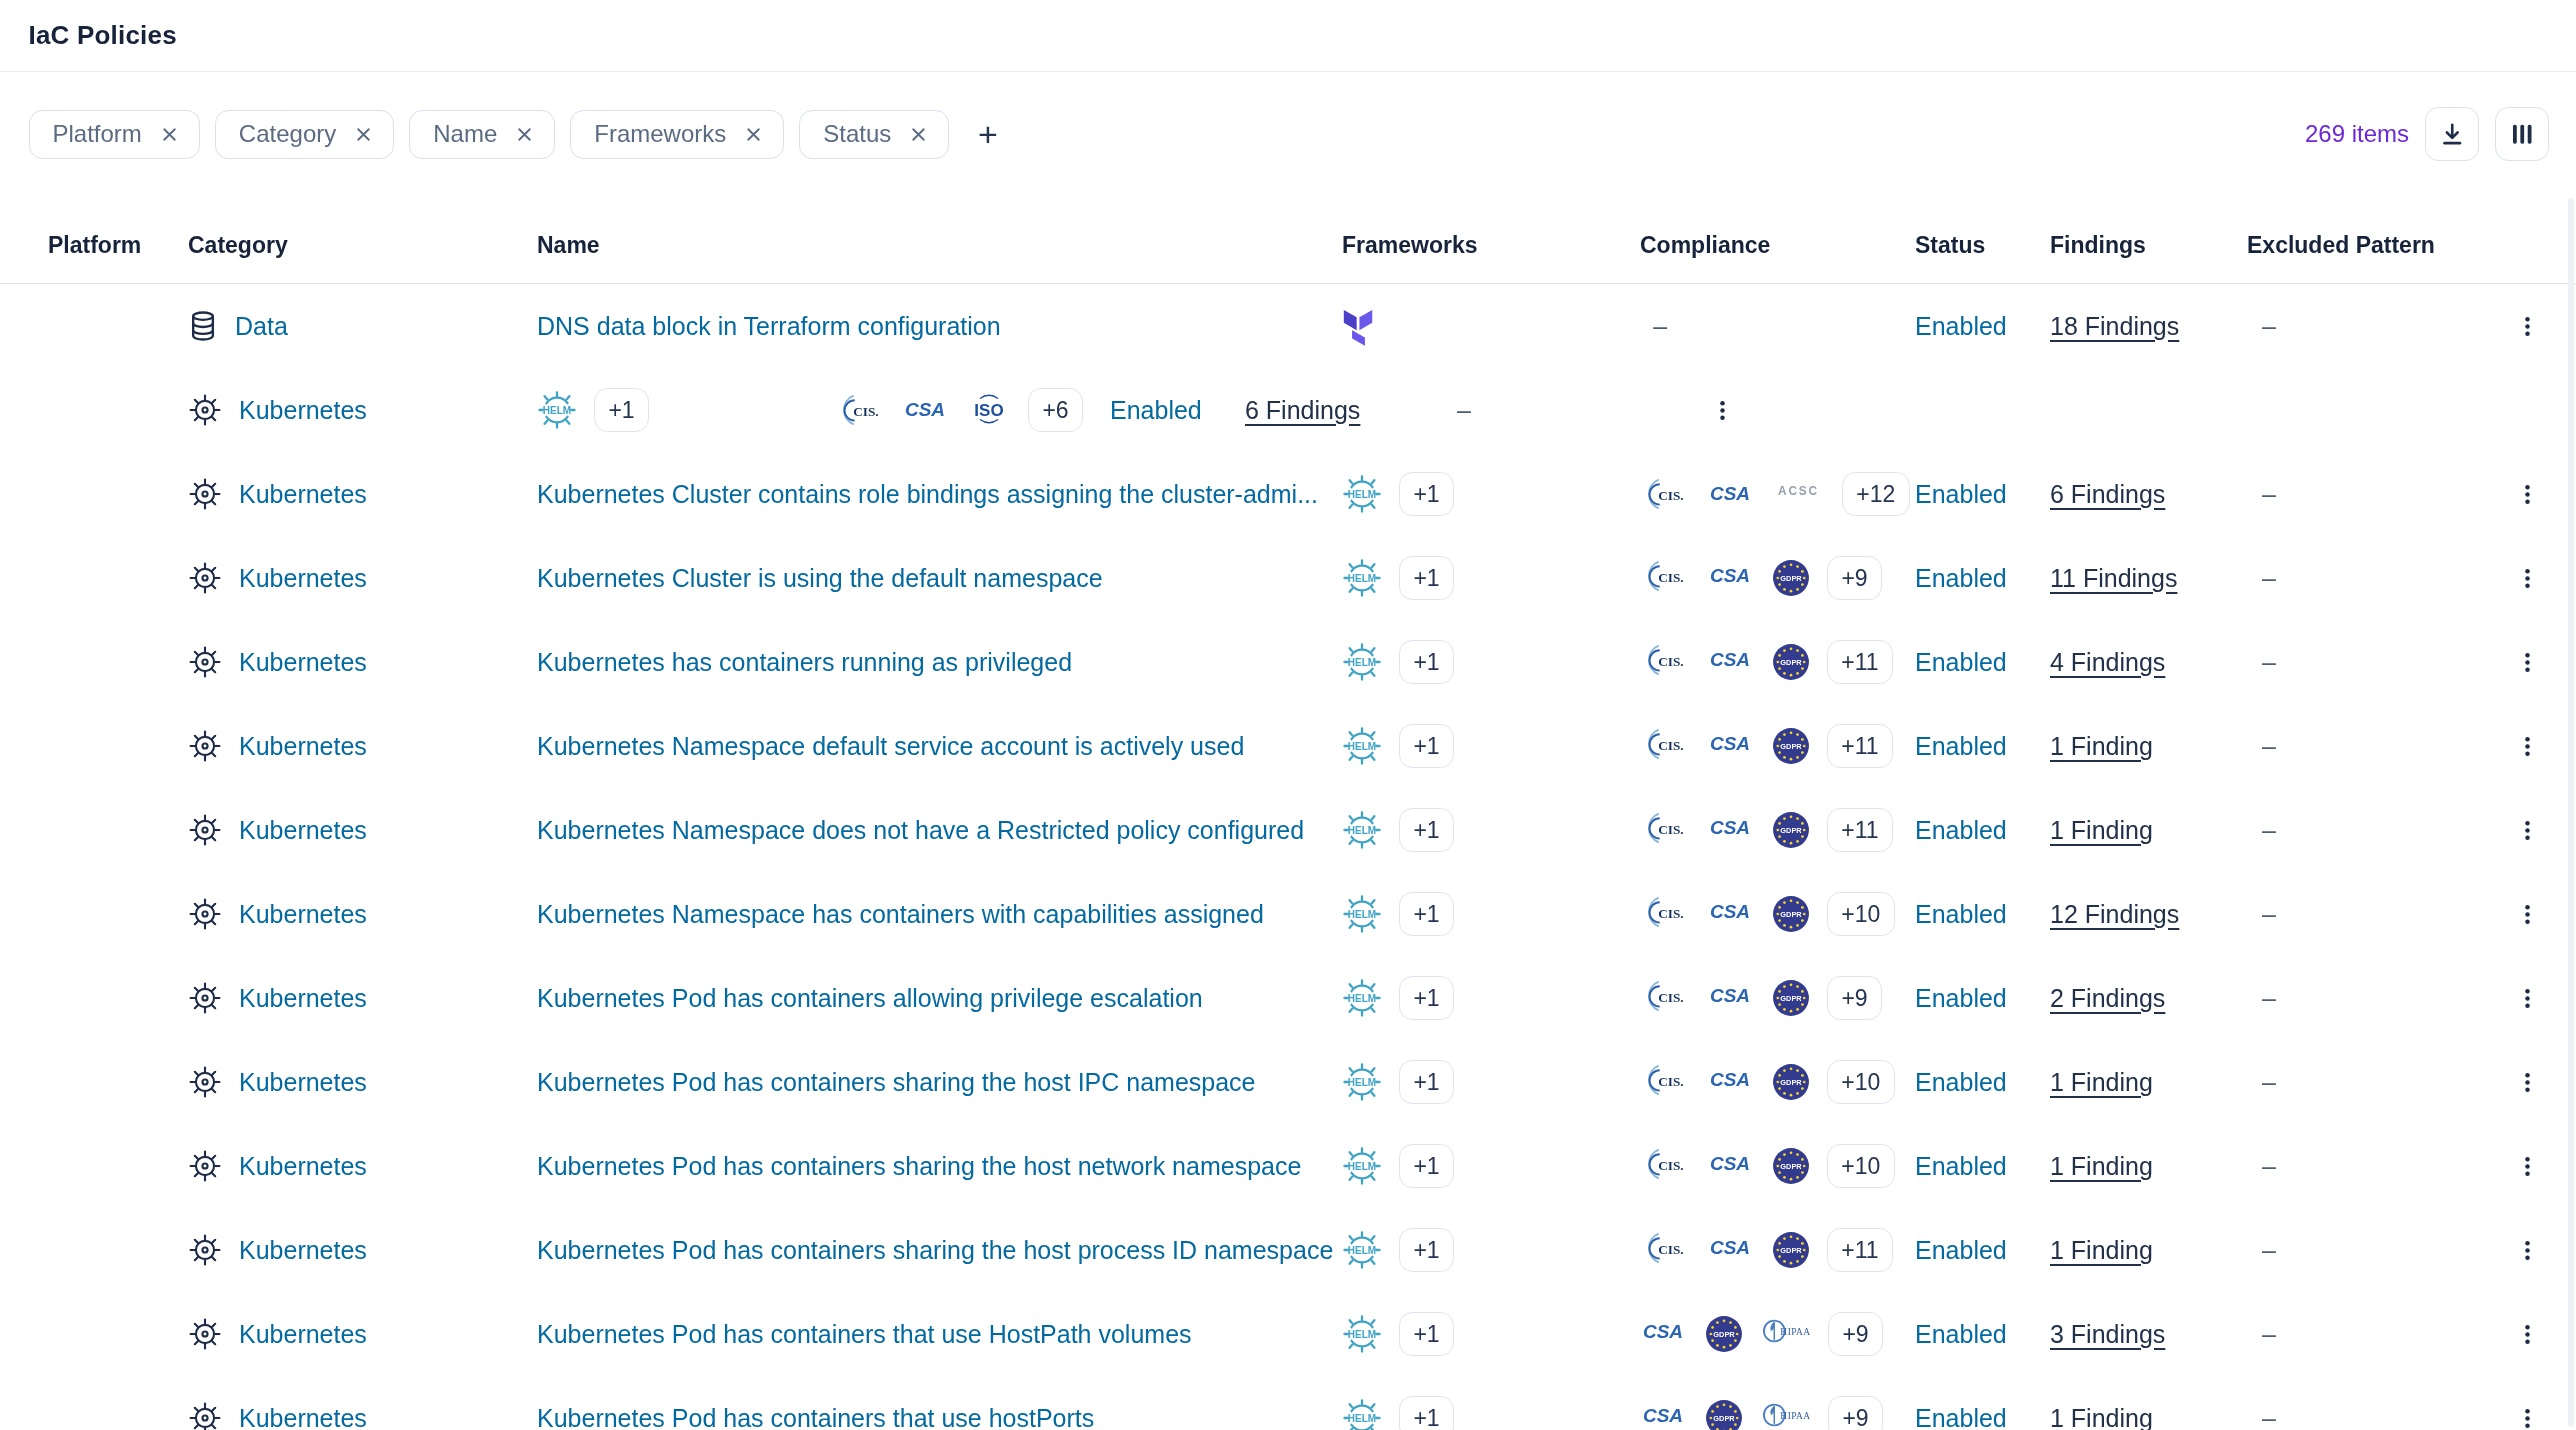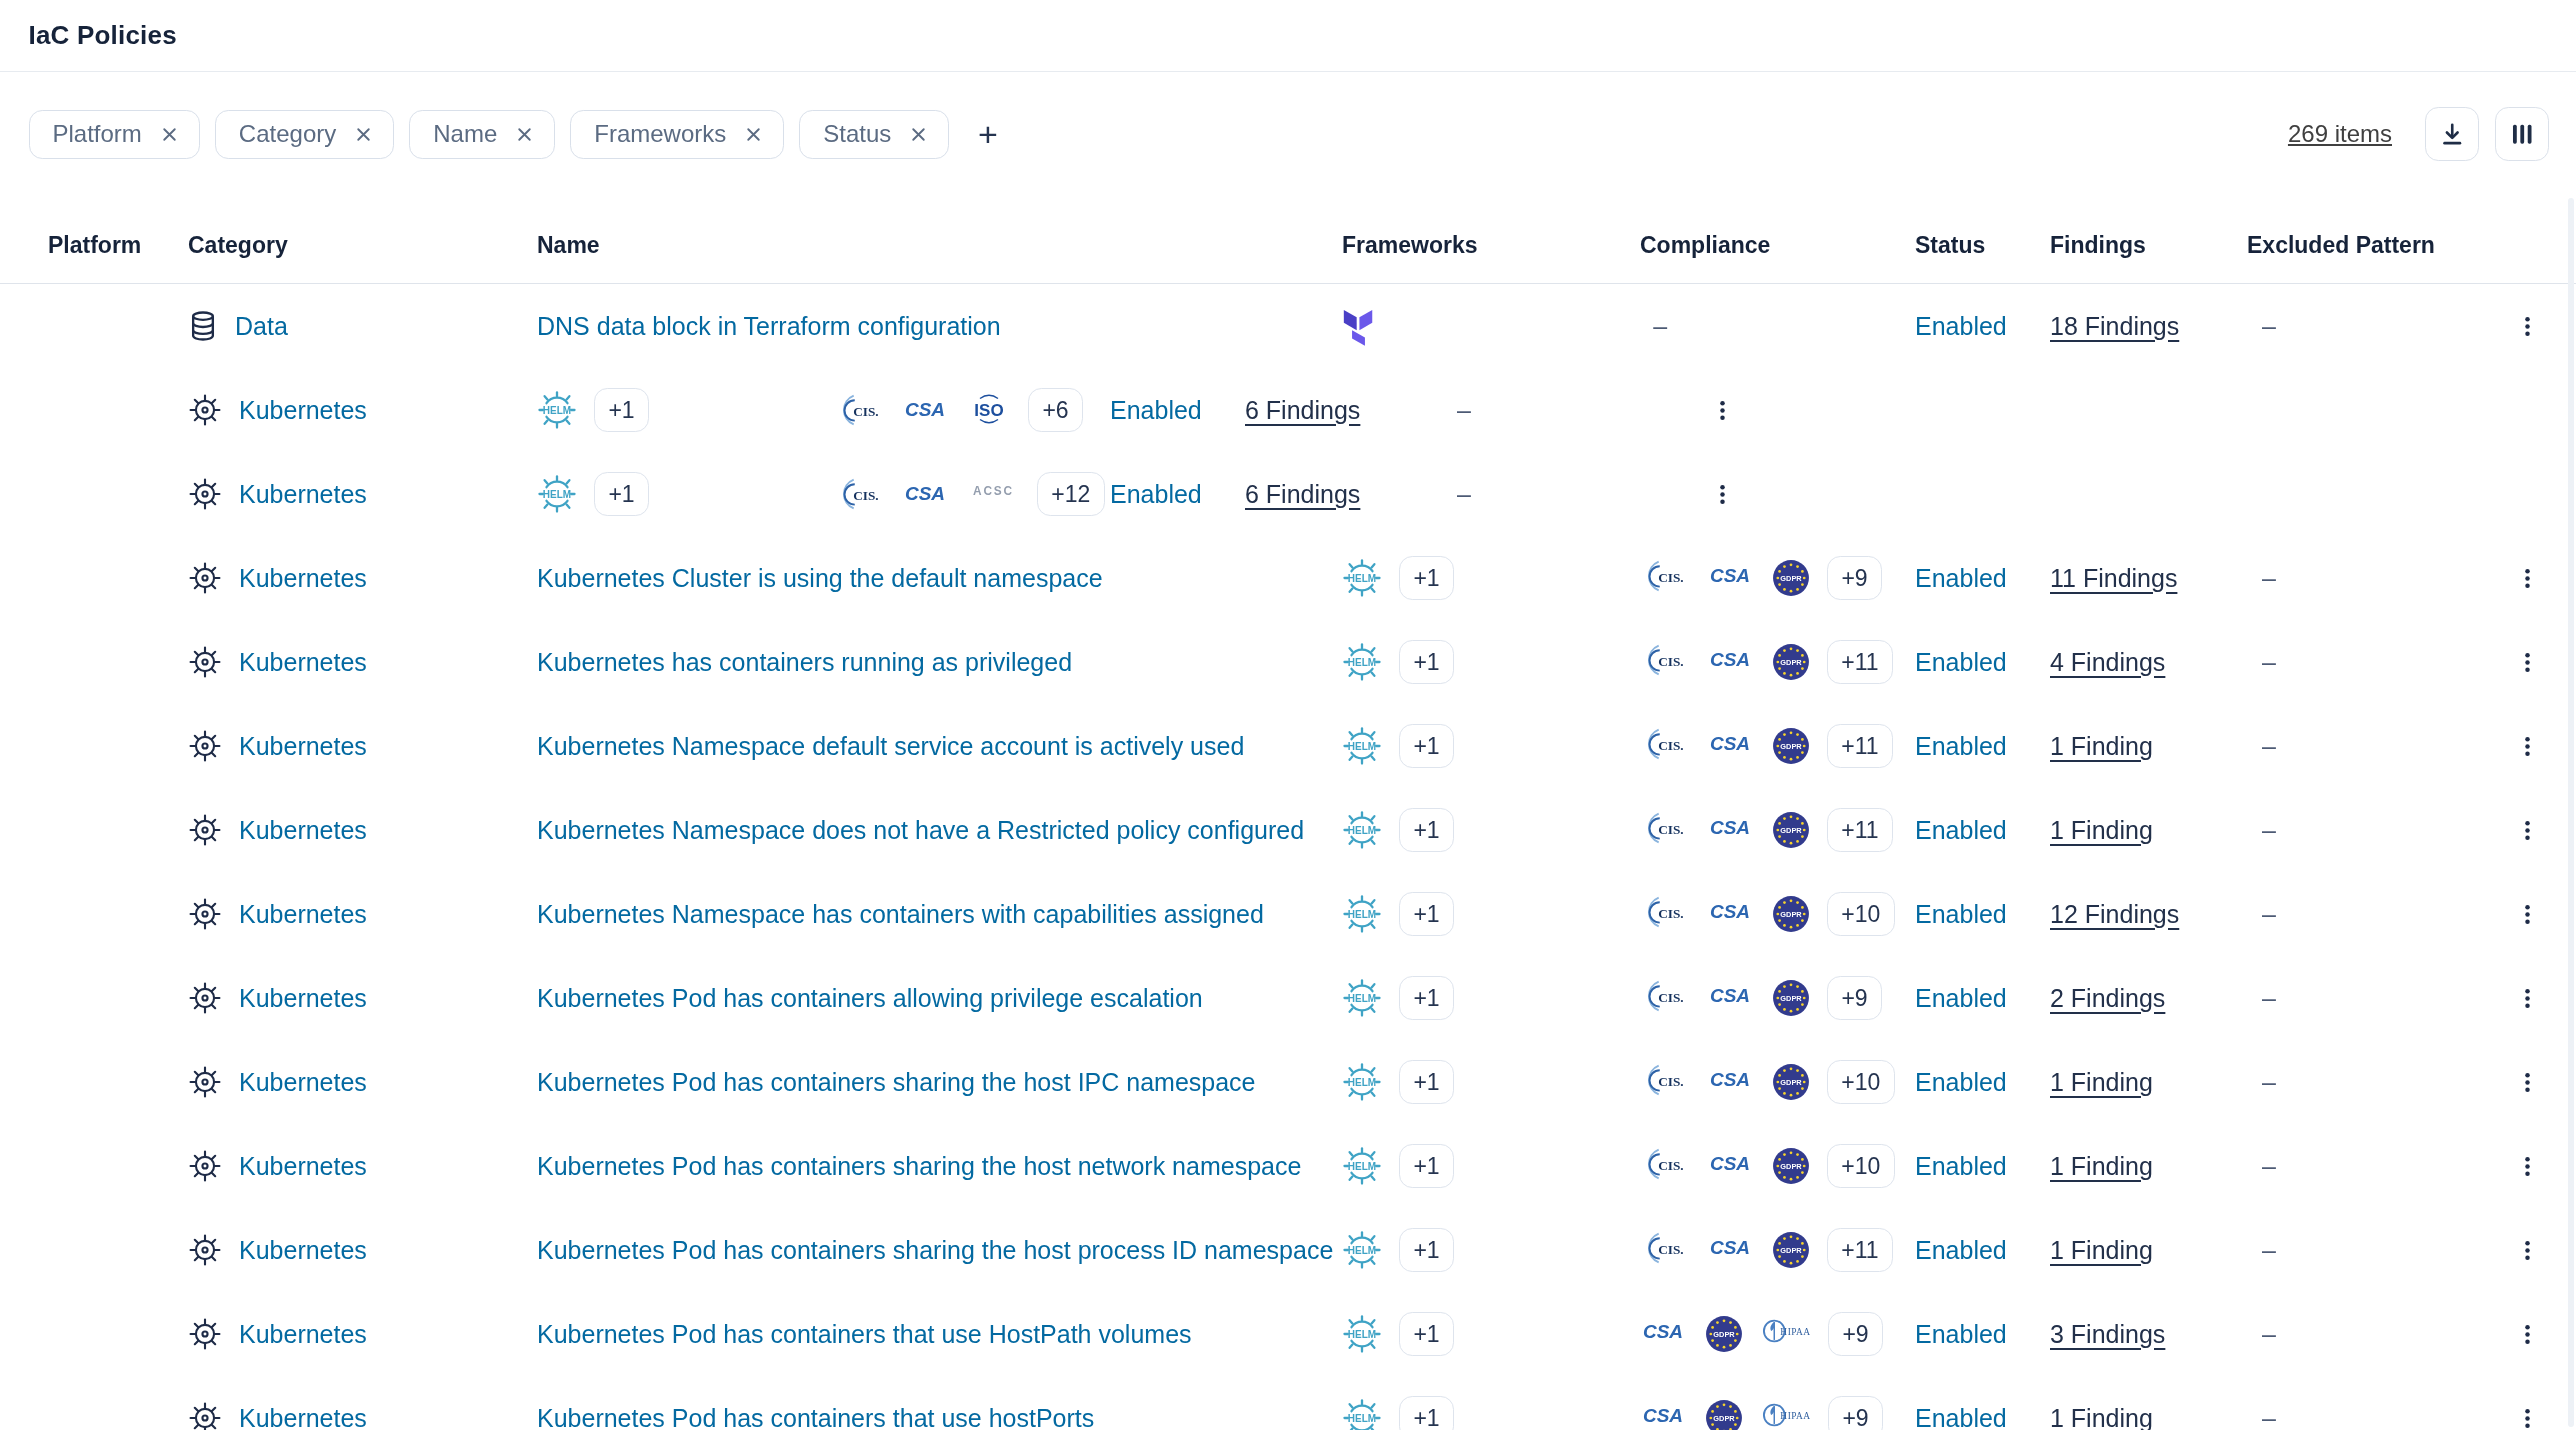--- a/index.html
+++ b/index.html
@@ -18,21 +18,21 @@
   
   .toolbar{height:124px;display:flex;align-items:center;padding:0 27px 0 28.5px;}
   .chips{display:flex;gap:15px;}
   .chip{display:inline-flex;align-items:center;gap:17px;height:49px;padding:0 19px 0 23px;
     border:1.9px solid #d9e0ea;border-radius:13.3px;background:#fff;color:#5b6b82;
     font-size:24px;font-family:inherit;cursor:pointer;}
   .chip-close{display:flex;}
   .add-filter{margin-left:23px;background:none;border:none;font-family:inherit;
     font-size:34px;font-weight:300;color:#253450;cursor:pointer;line-height:1;padding:0 5.7px;}
   .toolbar-right{margin-left:auto;display:flex;align-items:center;gap:16px;}
-  .items-count{color:#404040;font-size:24px;margin-right:17px;text-decoration:underline;}
+  .items-count{color:#6d28d9;font-size:24px;}
   .icon-btn{width:54px;height:54px;border:1.9px solid #dbe1ea;border-radius:13.3px;background:#fff;
     display:flex;align-items:center;justify-content:center;cursor:pointer;padding:0;}
   
   .thead{display:flex;align-items:center;height:88px;padding:11.4px 0 0 48px;border-bottom:1.9px solid #dfe4eb;}
   .th{font-size:23px;font-weight:600;color:#16233a;}
   .tr{display:flex;align-items:center;height:84px;padding-left:48px;}
   .td{display:flex;align-items:center;}
   .col-platform{width:140px;}
   .col-category{width:349px;}
   .col-name{width:805px;padding-right:28.5px;}
@@ -299,20 +299,23 @@
             <span class="ic ic-kubernetes">
               <svg viewBox="0 0 24 24" width="34" height="34" fill="none" stroke="#1e2b47" stroke-width="1.5" stroke-linecap="round">
                 <path d="M12 1.8V10M12 14v8.2M1.8 12H10M14 12h8.2M4.8 4.8l5.8 5.8M19.2 4.8l-5.8 5.8M4.8 19.2l5.8-5.8M19.2 19.2l-5.8-5.8"></path>
                 <circle cx="12" cy="12" r="6.4" fill="#fff"></circle>
                 <circle cx="12" cy="12" r="1.8"></circle>
               </svg>
             </span>
           </span>
       <span class="cell-text">Kubernetes</span>
     </div>
+    <div class="td col-name">
+          <span class="cell-text">Kubernetes Cluster contains role bindings assigning the cluster-admi...</span>
+        </div>
     <div class="td col-frameworks">
       <span class="icon-row">
             <span class="ic ic-helm">
               <svg viewBox="0 0 40 40" width="40" height="40">
                 <g stroke="#3fa3c5" stroke-width="2.3" fill="none" stroke-linecap="round">
                   <path d="M9.5 13.2A12.8 12.8 0 0 1 30.5 13.2"></path>
                   <path d="M9.5 26.8A12.8 12.8 0 0 0 30.5 26.8"></path>
                   <path d="M20 2.5v4"></path>
                   <path d="M20 33.5v4"></path>
                   <path d="M7.6 6.2l2.8 3.2"></path>

